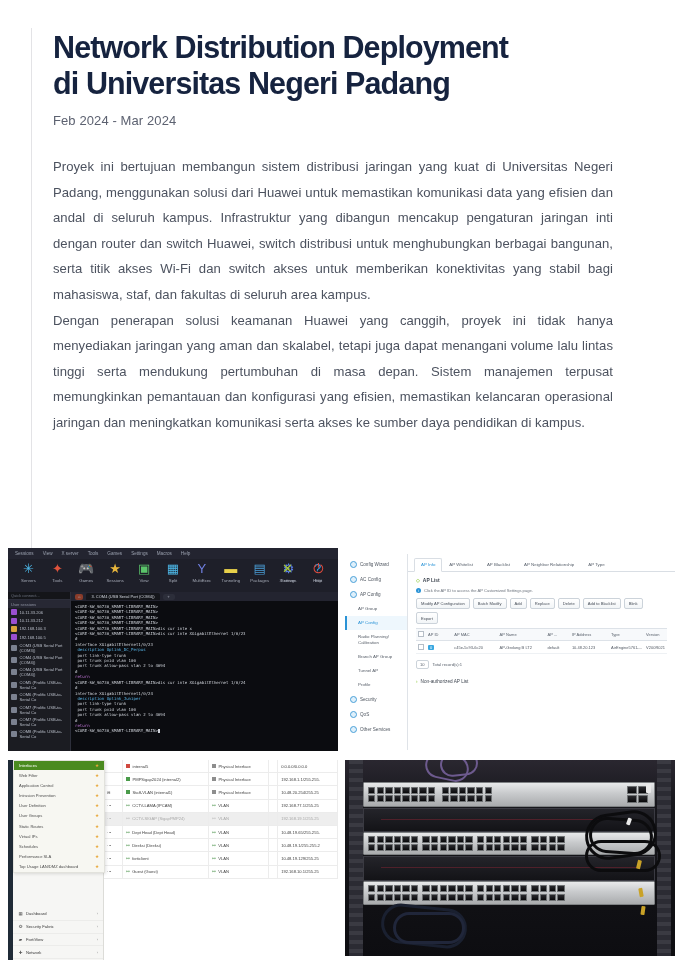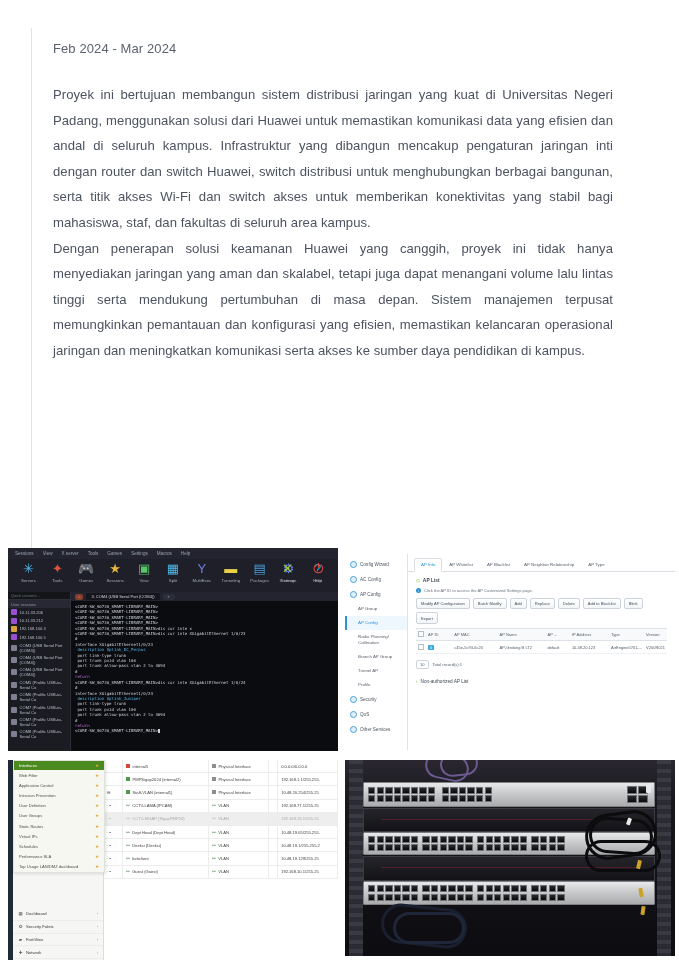--- a/index.html
+++ b/index.html
@@ -161,20 +161,24 @@
   .tie{position:absolute;background:#e9e9e9;border-radius:1px;}
 </style>
 </head>
 <body>
 
 <div class="page">
 
   <div class="article">
     <div class="vrule"></div>
     <div class="art-inner">
+      <h1 class="headline">
+        <span>Network Distribution Deployment</span>
+        <span class="l2">di Universitas Negeri Padang</span>
+      </h1>
       <div class="daterange">Feb 2024 - Mar 2024</div>
       <div class="body-copy">
         <p>Proyek ini bertujuan membangun sistem distribusi jaringan yang kuat di Universitas Negeri Padang, menggunakan solusi dari Huawei untuk memastikan komunikasi data yang efisien dan andal di seluruh kampus. Infrastruktur yang dibangun mencakup pengaturan jaringan inti dengan router dan switch Huawei, switch distribusi untuk menghubungkan berbagai bangunan, serta titik akses Wi-Fi dan switch akses untuk memberikan konektivitas yang stabil bagi mahasiswa, staf, dan fakultas di seluruh area kampus.</p>
         <p>Dengan penerapan solusi keamanan Huawei yang canggih, proyek ini tidak hanya menyediakan jaringan yang aman dan skalabel, tetapi juga dapat menangani volume lalu lintas tinggi serta mendukung pertumbuhan di masa depan. Sistem manajemen terpusat memungkinkan pemantauan dan konfigurasi yang efisien, memastikan kelancaran operasional jaringan dan meningkatkan komunikasi serta akses ke sumber daya pendidikan di kampus.</p>
       </div>
     </div>
   </div>
 
   <div class="grid">
 

